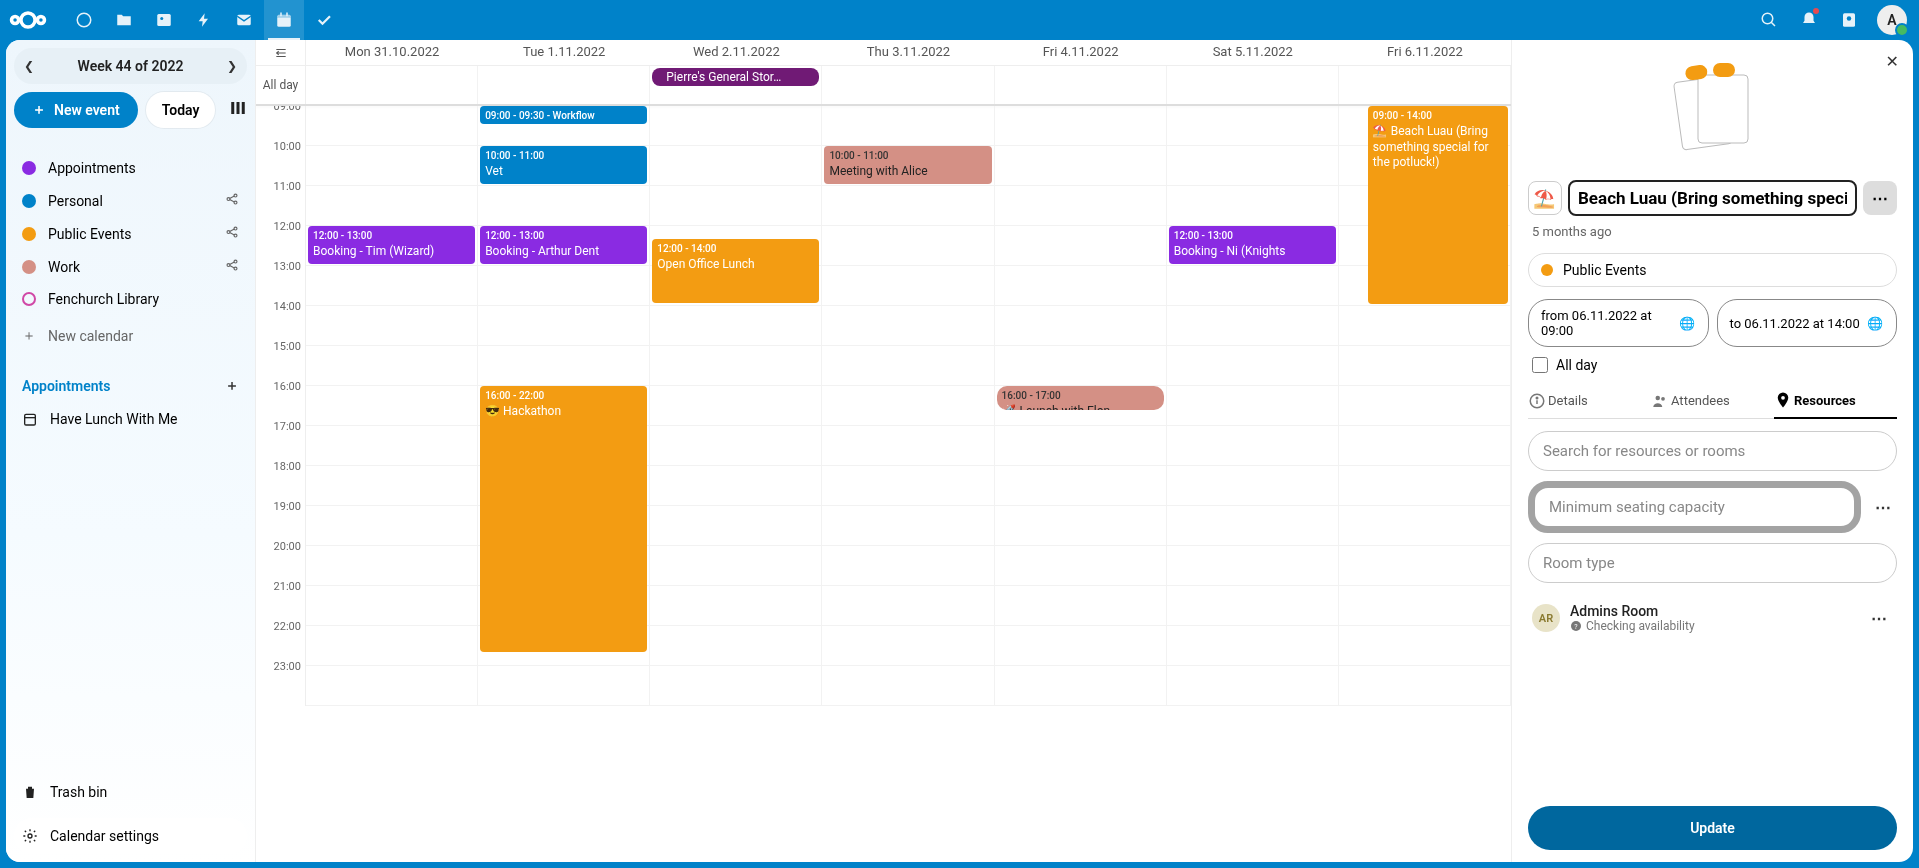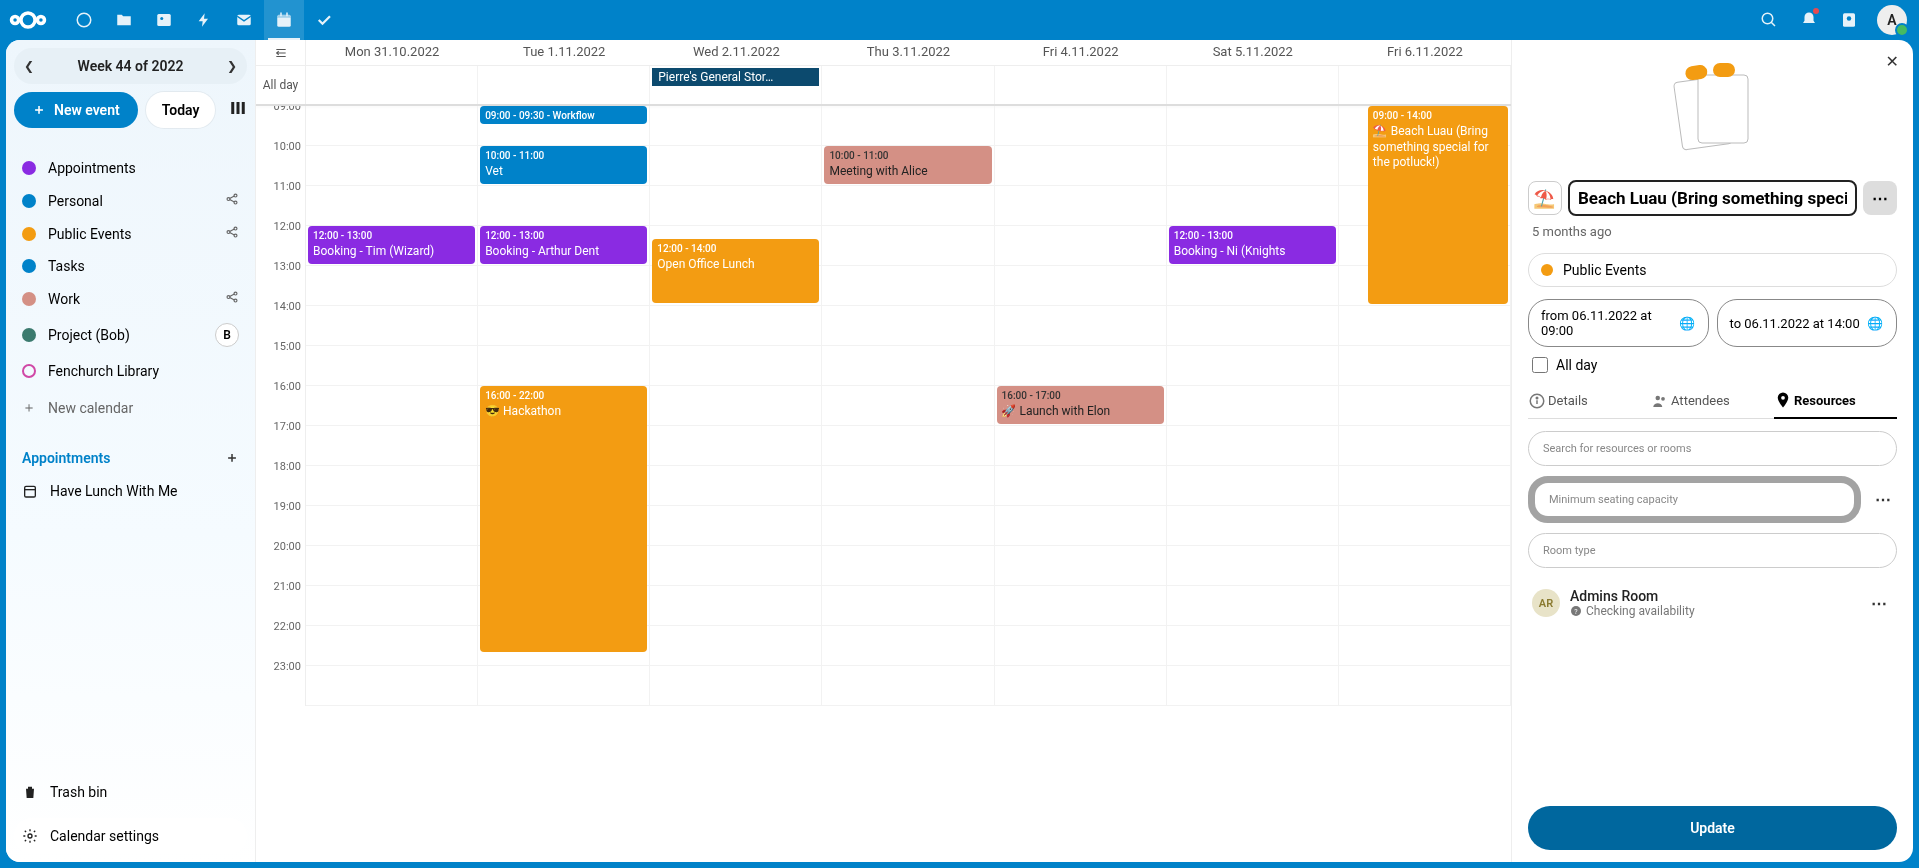--- a/index.html
+++ b/index.html
@@ -44,21 +44,21 @@
 .footer-item.settings { background:white; border-radius:20px;}
 
 
 .calendar { flex:1; display:flex; flex-direction:column; background:white; position:relative; overflow:hidden;}
 .cal-header { display:flex; border-bottom:1px solid #eee; height:26px;}
 .cal-header .time-gutter-head { width:50px; display:flex; align-items:center; justify-content:center; border-right:1px solid #eee; cursor:pointer;}
 .cal-header .day-head { flex:1; text-align:center; font-size:13px; color:#555; padding:4px 0;}
 .allday-row { display:flex; border-bottom:2px solid #ddd; min-height:40px; box-shadow: 0 2px 2px rgba(0,0,0,0.02);}
 .allday-row .allday-label { width:50px; font-size:12px; color:#555; display:flex;align-items:center;justify-content:center; border-right:1px solid #eee;}
 .allday-row .day-col { flex:1; position:relative; border-right:1px solid #f2f2f2; padding:2px;}
-.allday-event { background:#0c4a6e; color:white; font-size:12px; padding:2px 6px; border-radius:0; white-space:nowrap; overflow:hidden; text-overflow:ellipsis; cursor:pointer;}
+.allday-event { background:#701a75; color:white; font-size:12px; padding:2px 14px; border-radius:8px; white-space:nowrap; overflow:hidden; text-overflow:ellipsis; cursor:pointer;}
 
 .grid-body { flex:1; overflow-y:auto; position:relative;}
 .grid-inner { display:flex; position:relative;}
 .time-gutter { width:50px; border-right:1px solid #eee;}
 .time-slot { height:40px; font-size:11px; color:#666; text-align:right; padding-right:4px; position:relative; top:-6px;}
 .days { flex:1; display:flex; position:relative;}
 .day-column { flex:1; border-right:1px solid #f2f2f2; position:relative;}
 .hour-line { height:40px; border-bottom:1px solid #f2f2f2;}
 
 .event { position:absolute; left:2px; right:2px; border-radius:4px; padding:3px 5px; font-size:11px; color:white; overflow:hidden; cursor:pointer; line-height:1.3;}
@@ -90,21 +90,21 @@
 .date-input { flex:1; border:1px solid #888; border-radius:20px; padding:8px 12px; font-size:13px; display:flex; align-items:center; justify-content:space-between;}
 .date-input .globe { color:#555;}
 
 .allday-check { display:flex; align-items:center; gap:8px; font-size:14px; margin-bottom:10px; padding-left:4px;}
 .allday-check input { width:16px; height:16px;}
 
 .tabs { display:flex; border-bottom:1px solid #ddd; margin-bottom:12px;}
 .tab { flex:1; text-align:center; padding:8px 0; font-size:13px; color:#555; cursor:pointer; display:flex; flex-direction:row; align-items:center; gap:2px;}
 .tab.active { color:#000; font-weight:700; border-bottom:2px solid #000; margin-bottom:-1px;}
 
-.field { border:1px solid #ccc; border-radius:20px; padding:10px 14px; font-size:11px; color:#888; margin-bottom:10px; cursor:text;}
+.field { border:1px solid #ccc; border-radius:20px; padding:10px 14px; font-size:15px; color:#888; margin-bottom:10px; cursor:text;}
 .field.focused { border:7px solid #a3a3a3;}
 .field-row { display:flex; align-items:center; gap:8px;}
 .field-row .field { flex:1; margin-bottom:0;}
 .dots { cursor:pointer; font-weight:bold; padding:0 6px; color:#333;}
 
 .resource-item { display:flex; align-items:center; gap:10px; padding:10px 4px;}
 .resource-avatar { width:28px;height:28px;border-radius:50%;background:#e8e3c8;color:#8a7a30;display:flex;align-items:center;justify-content:center;font-size:11px;font-weight:600;}
 .resource-info { flex:1; display:flex; flex-direction:column;}
 .resource-name { font-size:14px; font-weight:500; color:#222;}
 .resource-status { font-size:12px; color:#777; display:flex; align-items:center; gap:4px;}
@@ -231,38 +231,29 @@
           <span>Public Events</span>
           <span class="share-icon"><svg width="14" height="14" viewBox="0 0 24 24" fill="none" stroke="#666" stroke-width="2">
               <circle cx="6" cy="12" r="2.5"></circle>
               <circle cx="18" cy="6" r="2.5"></circle>
               <circle cx="18" cy="18" r="2.5"></circle>
               <line x1="8" y1="11" x2="16" y2="7"></line>
               <line x1="8" y1="13" x2="16" y2="17"></line>
             </svg></span>
         </div>
         <div class="cal-item">
-          <span class="cal-dot" style="background: rgb(0, 130, 201);"></span>
-          <span>Tasks</span>
-        </div>
-        <div class="cal-item">
           <span class="cal-dot" style="background: rgb(212, 144, 133);"></span>
           <span>Work</span>
           <span class="share-icon"><svg width="14" height="14" viewBox="0 0 24 24" fill="none" stroke="#666" stroke-width="2">
               <circle cx="6" cy="12" r="2.5"></circle>
               <circle cx="18" cy="6" r="2.5"></circle>
               <circle cx="18" cy="18" r="2.5"></circle>
               <line x1="8" y1="11" x2="16" y2="7"></line>
               <line x1="8" y1="13" x2="16" y2="17"></line>
             </svg></span>
-        </div>
-        <div class="cal-item">
-          <span class="cal-dot" style="background: rgb(59, 122, 110);"></span>
-          <span>Project (Bob)</span>
-          <span class="avatar-b">B</span>
         </div>
         <div class="cal-item">
           <span class="cal-dot outline" style="background: transparent; border-color: rgb(208, 72, 166);"></span>
           <span>Fenchurch Library</span>
         </div>
       </div>
 
     <div class="cal-item" style="color:#666;margin-top:4px;">
       <span style="width:14px;text-align:center;">＋</span>
       <span>New calendar</span>
@@ -455,21 +446,21 @@
               <div class="hour-line"></div>
               <div class="hour-line"></div>
               <div class="hour-line"></div>
               <div class="hour-line"></div>
               <div class="hour-line"></div>
               <div class="hour-line"></div>
               <div class="hour-line"></div>
               <div class="hour-line"></div>
               <div class="hour-line"></div>
               <div class="hour-line"></div>
-              <div class="event ev-salmon" style="top: 280px; height: 38px;">
+              <div class="event ev-salmon" style="top: 280px; height: 24px; border-radius: 10px;">
                 <div class="time">16:00 - 17:00</div>
                 <div class="title">🚀 Launch with Elon</div>
               </div>
             </div>
             <div class="day-column">
               <div class="hour-line"></div>
               <div class="hour-line"></div>
               <div class="hour-line"></div>
               <div class="hour-line"></div>
               <div class="hour-line"></div>

